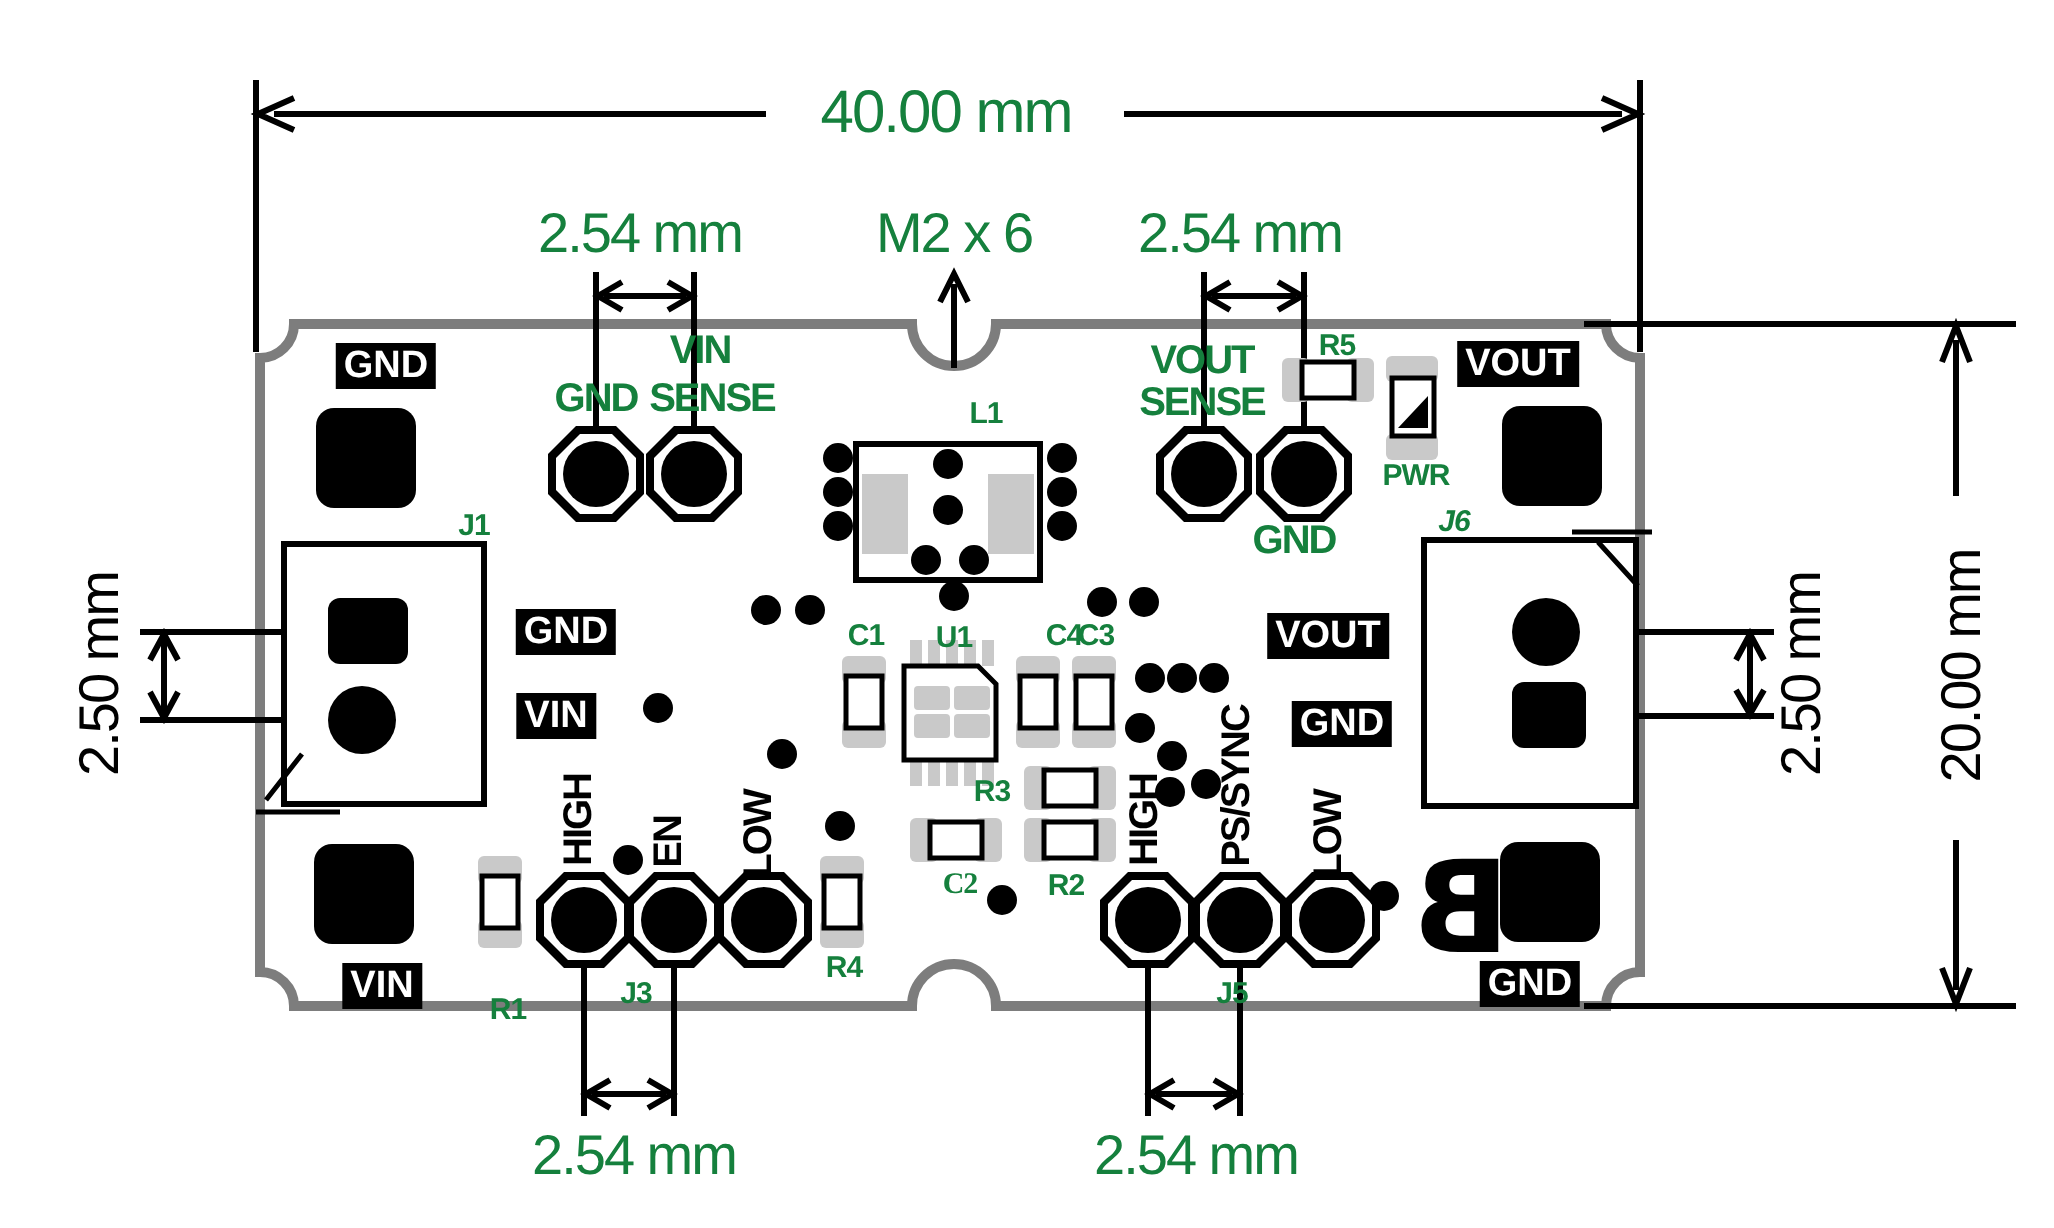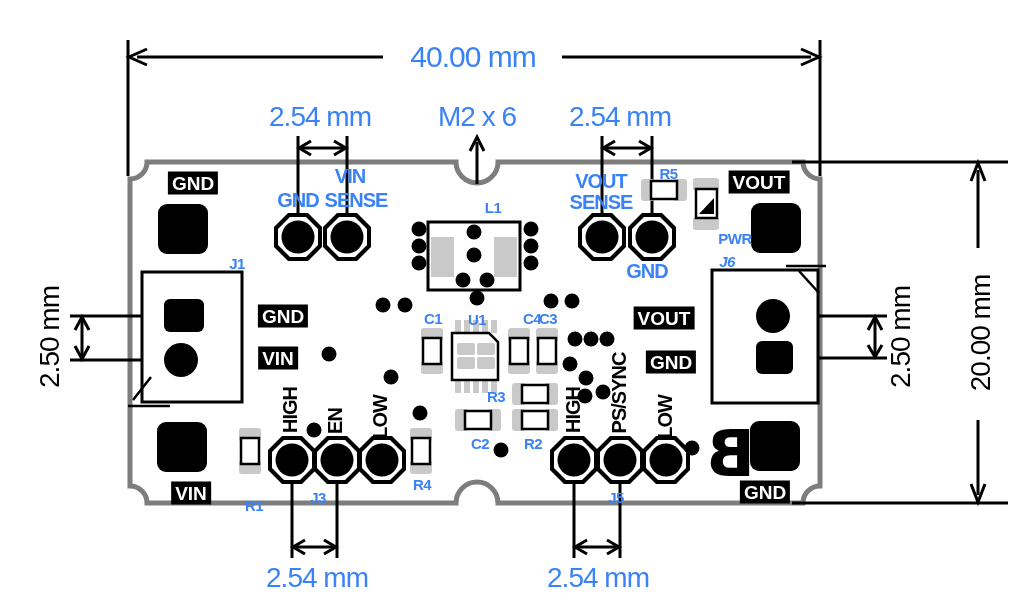--- a/index.html
+++ b/index.html
@@ -1,19 +1,19 @@
 <!DOCTYPE html>
 <html><head>
 <meta charset="utf-8">
 <style>
   html,body{margin:0;padding:0;background:#fff;}
   #stage{position:relative;width:1027px;height:614px;background:#fff;overflow:hidden;
          font-family:"Liberation Sans",sans-serif;}
   svg{position:absolute;left:0;top:0;}
-  .lbl{position:absolute;transform:translate(-50%,-50%);white-space:nowrap;color:#3b82f6;}
+  .lbl{position:absolute;transform:translate(-50%,-50%);white-space:nowrap;color:#15803d;}
   .vlbl{position:absolute;transform:translate(-50%,-50%) rotate(-90deg);white-space:nowrap;color:#000;}
   .dim{font-size:28px;letter-spacing:-1px;font-weight:400;}
   .dimbig{font-size:30px;letter-spacing:-1px;font-weight:400;}
   .pin{font-size:20px;font-weight:700;letter-spacing:-1px;}
   .ref{font-size:15px;font-weight:700;letter-spacing:-0.5px;}
   .net{background:#000;color:#fff;font-size:19px;font-weight:700;letter-spacing:0;
        padding:1px 4px;line-height:21px;}
 </style>
 </head>
 <body>
@@ -226,26 +226,26 @@
 <div class="lbl ref" style="left:237px;top:263px;">J1</div>
 <div class="lbl ref" style="left:727px;top:261px;font-style:italic;">J6</div>
 <div class="lbl ref" style="left:318px;top:497px;">J3</div>
 <div class="lbl ref" style="left:600px;top:497px;margin-left:16px;">J5</div>
 <div class="lbl ref" style="left:493px;top:207px;">L1</div>
 <div class="lbl ref" style="left:477px;top:319px;">U1</div>
 <div class="lbl ref" style="left:433px;top:318px;">C1</div>
 <div class="lbl ref" style="left:532px;top:318px;">C4</div>
 <div class="lbl ref" style="left:548px;top:318px;">C3</div>
 <div class="lbl ref" style="left:496px;top:396px;">R3</div>
-<div class="lbl ref" style="left:480px;top:443px;">C2</div>
+<div class="lbl ref" style="left:480px;top:443px;font-family:Liberation Serif, serif;">C2</div>
 <div class="lbl ref" style="left:533px;top:443px;">R2</div>
 <div class="lbl ref" style="left:254px;top:484px;margin-top:21px;">R1</div>
 <div class="lbl ref" style="left:422px;top:484px;">R4</div>
 <div class="lbl ref" style="left:661px;top:173px;padding-left:15px;">R5</div>
-<div class="lbl ref" style="left:708px;top:238px;margin-left:27px;">PWR</div>
+<div class="lbl ref" style="left:708px;top:238px;">PWR</div>
 
 <div class="lbl net" style="left:193px;top:183px;">GND</div>
 <div class="lbl net" style="left:283px;top:316px;">GND</div>
 <div class="lbl net" style="left:278px;top:358px;">VIN</div>
 <div class="lbl net" style="left:191px;top:493px;">VIN</div>
 <div class="lbl net" style="left:759px;top:182px;">VOUT</div>
 <div class="lbl net" style="left:664px;top:318px;">VOUT</div>
 <div class="lbl net" style="left:671px;top:362px;">GND</div>
 <div class="lbl net" style="left:765px;top:492px;">GND</div>
 

